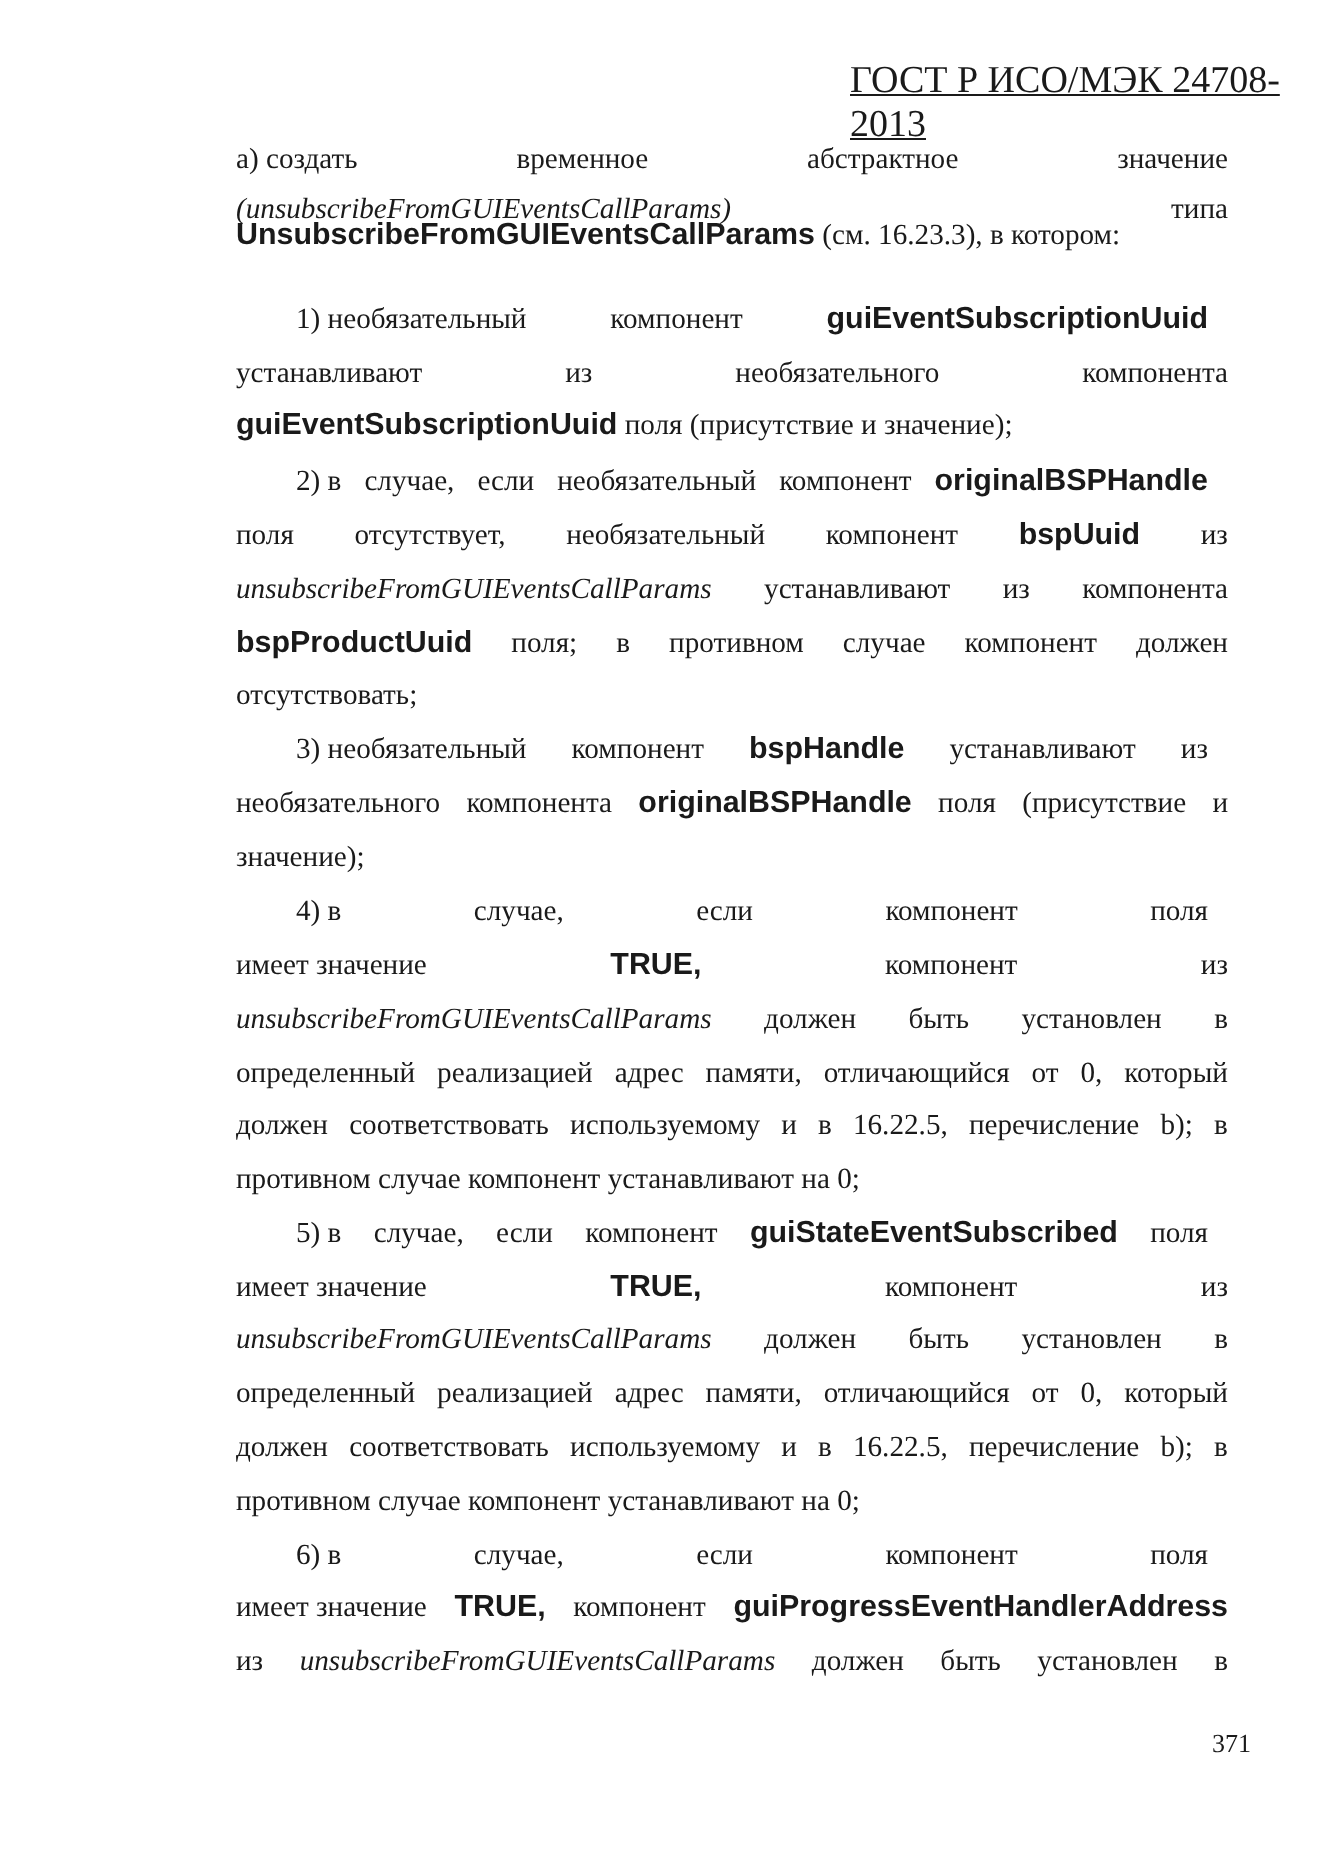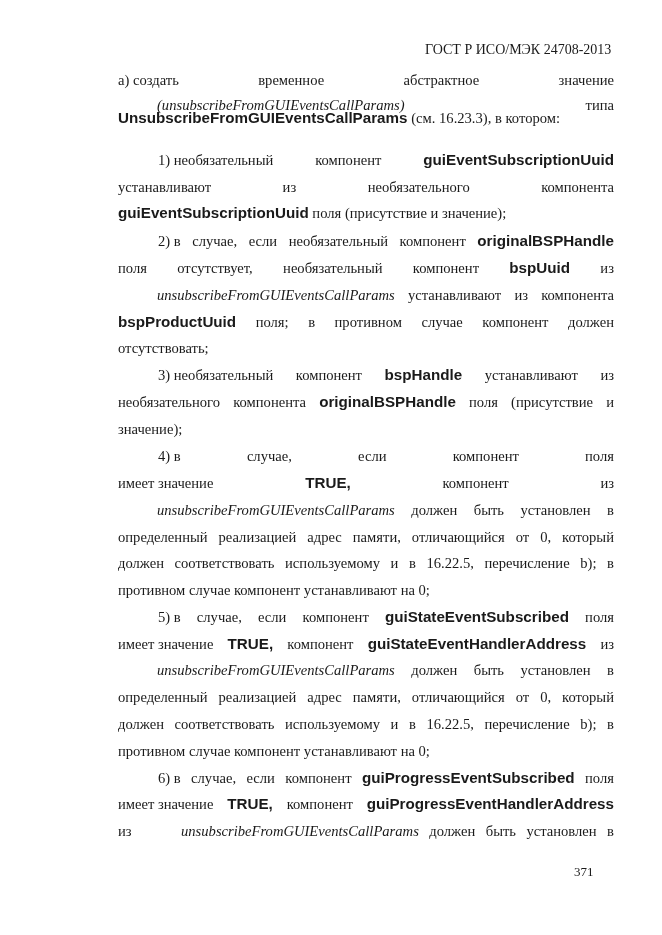--- a/index.html
+++ b/index.html
@@ -1,29 +1,29 @@
 <!DOCTYPE html>
 <html><head>
 <meta charset="utf-8">
 <style>
   html, body { margin: 0; padding: 0; background: #ffffff; }
   body { width: 662px; height: 935px; position: relative; overflow: hidden; color: #1a1a1a; }
   .serif { font-family: "Liberation Serif", "DejaVu Serif", serif; }
-  .header { position: absolute; top: 42px; left: 425px; font-size: 14px; }
-  .pagenum { position: absolute; top: 864px; left: 574px; font-size: 13px; }
+  .header { position: absolute; top: 30px; left: 425px; font-size: 19px; text-decoration: underline; }
+  .pagenum { position: absolute; top: 864px; left: 606px; font-size: 13px; }
   .line {
     position: absolute; left: 118px; width: 496px; height: 20px;
     font-family: "Liberation Serif", "DejaVu Serif", serif; font-size: 14.6px; line-height: 20px;
     white-space: nowrap;
     align-items: center;
   }
   .j { display: flex; justify-content: space-between; }
-  .ind { left: 158px; width: 456px; }
+  .ind { left: 148px; width: 456px; }
   .b { font-family: "Liberation Sans", "DejaVu Sans", sans-serif; font-weight: bold; font-size: 15.2px; }
-  .i { font-style: italic; margin-left: 39px; }
+  .i { font-style: italic; }
 </style>
 </head>
 <body>
 
 <div class="header serif">ГОСТ Р ИСО/МЭК 24708-2013</div>
 
 <div class="line j" style="top:70px">
   <span>а) создать</span>
   <span>временное</span>
   <span>абстрактное</span>
@@ -172,21 +172,20 @@
   <span>если</span>
   <span>компонент</span>
   <span class="b">guiStateEventSubscribed</span>
   <span>поля</span>
 </div>
 
 <div class="line j" style="top:634px">
   <span>имеет значение</span>
   <span class="b">TRUE,</span>
   <span>компонент</span>
-  <span class="b">guiStateEventHandlerAddress</span>
   <span>из</span>
 </div>
 
 <div class="line j" style="top:660px">
   <span class="i">unsubscribeFromGUIEventsCallParams</span>
   <span>должен</span>
   <span>быть</span>
   <span>установлен</span>
   <span>в</span>
 </div>
@@ -216,21 +215,20 @@
 
 <div class="line" style="top:741px">
   <span>противном случае компонент устанавливают на 0;</span>
 </div>
 
 <div class="line ind j" style="top:768px">
   <span>6) в</span>
   <span>случае,</span>
   <span>если</span>
   <span>компонент</span>
-  <span class="b">guiProgressEventSubscribed</span>
   <span>поля</span>
 </div>
 
 <div class="line j" style="top:794px">
   <span>имеет значение</span>
   <span class="b">TRUE,</span>
   <span>компонент</span>
   <span class="b">guiProgressEventHandlerAddress</span>
 </div>
 

